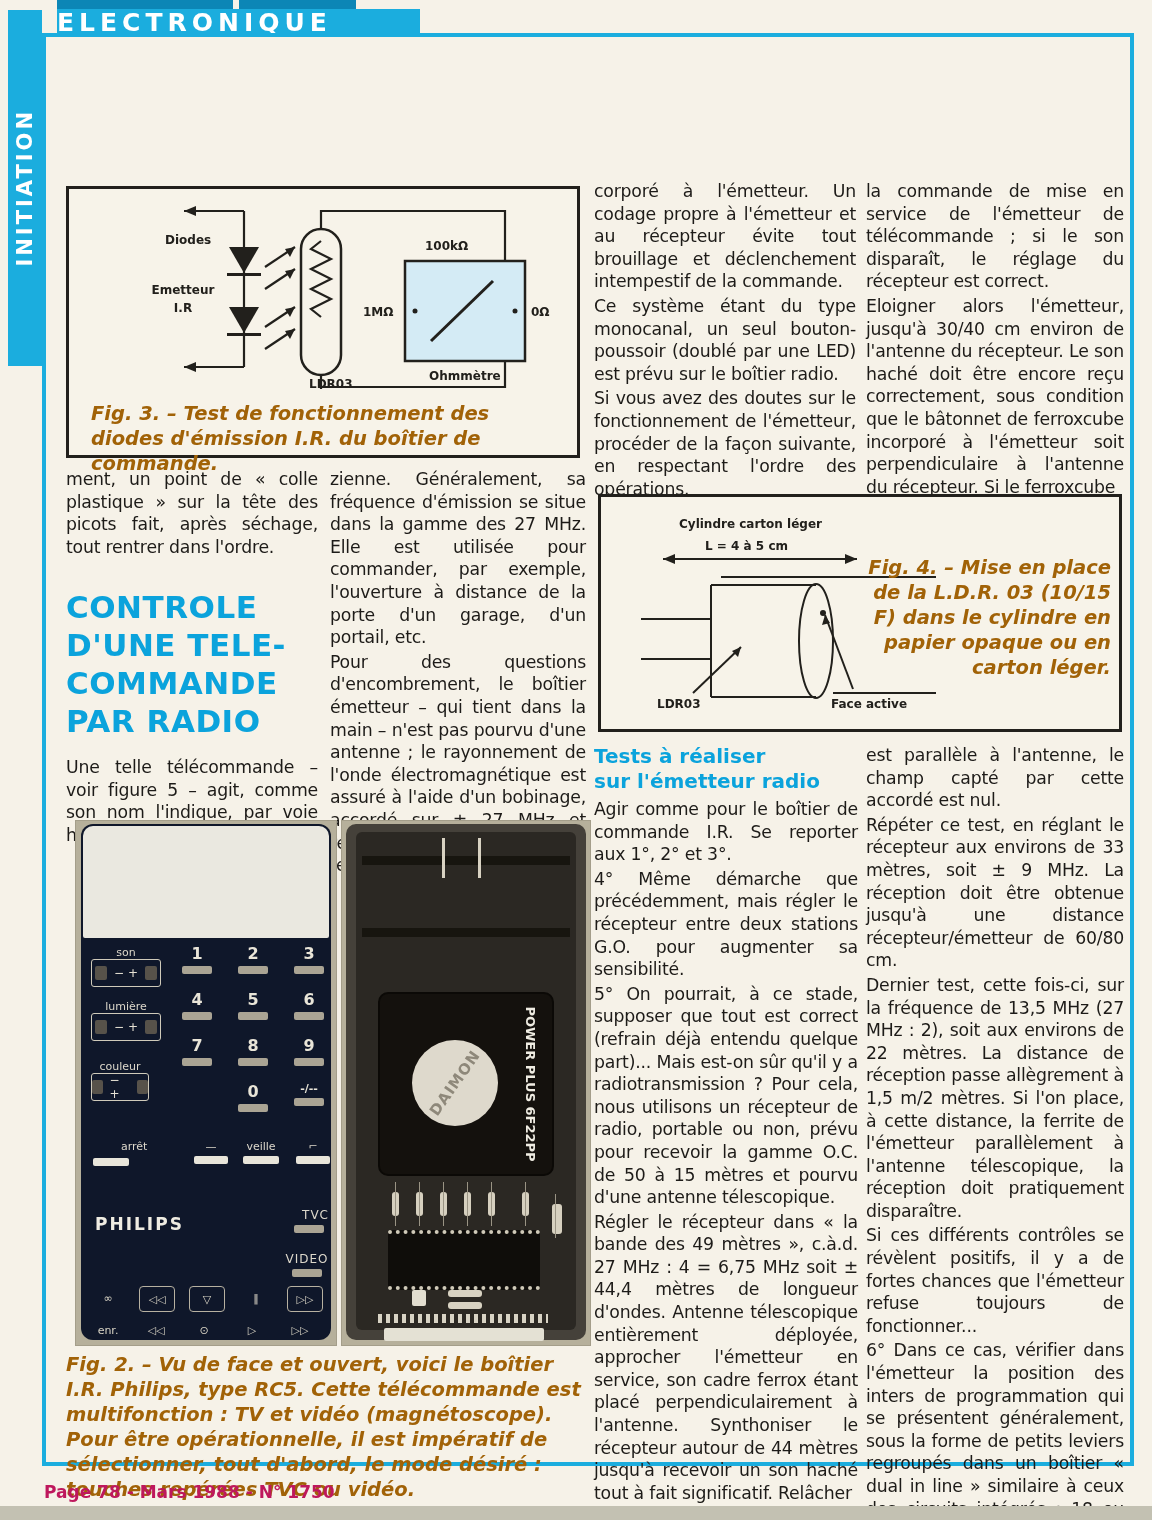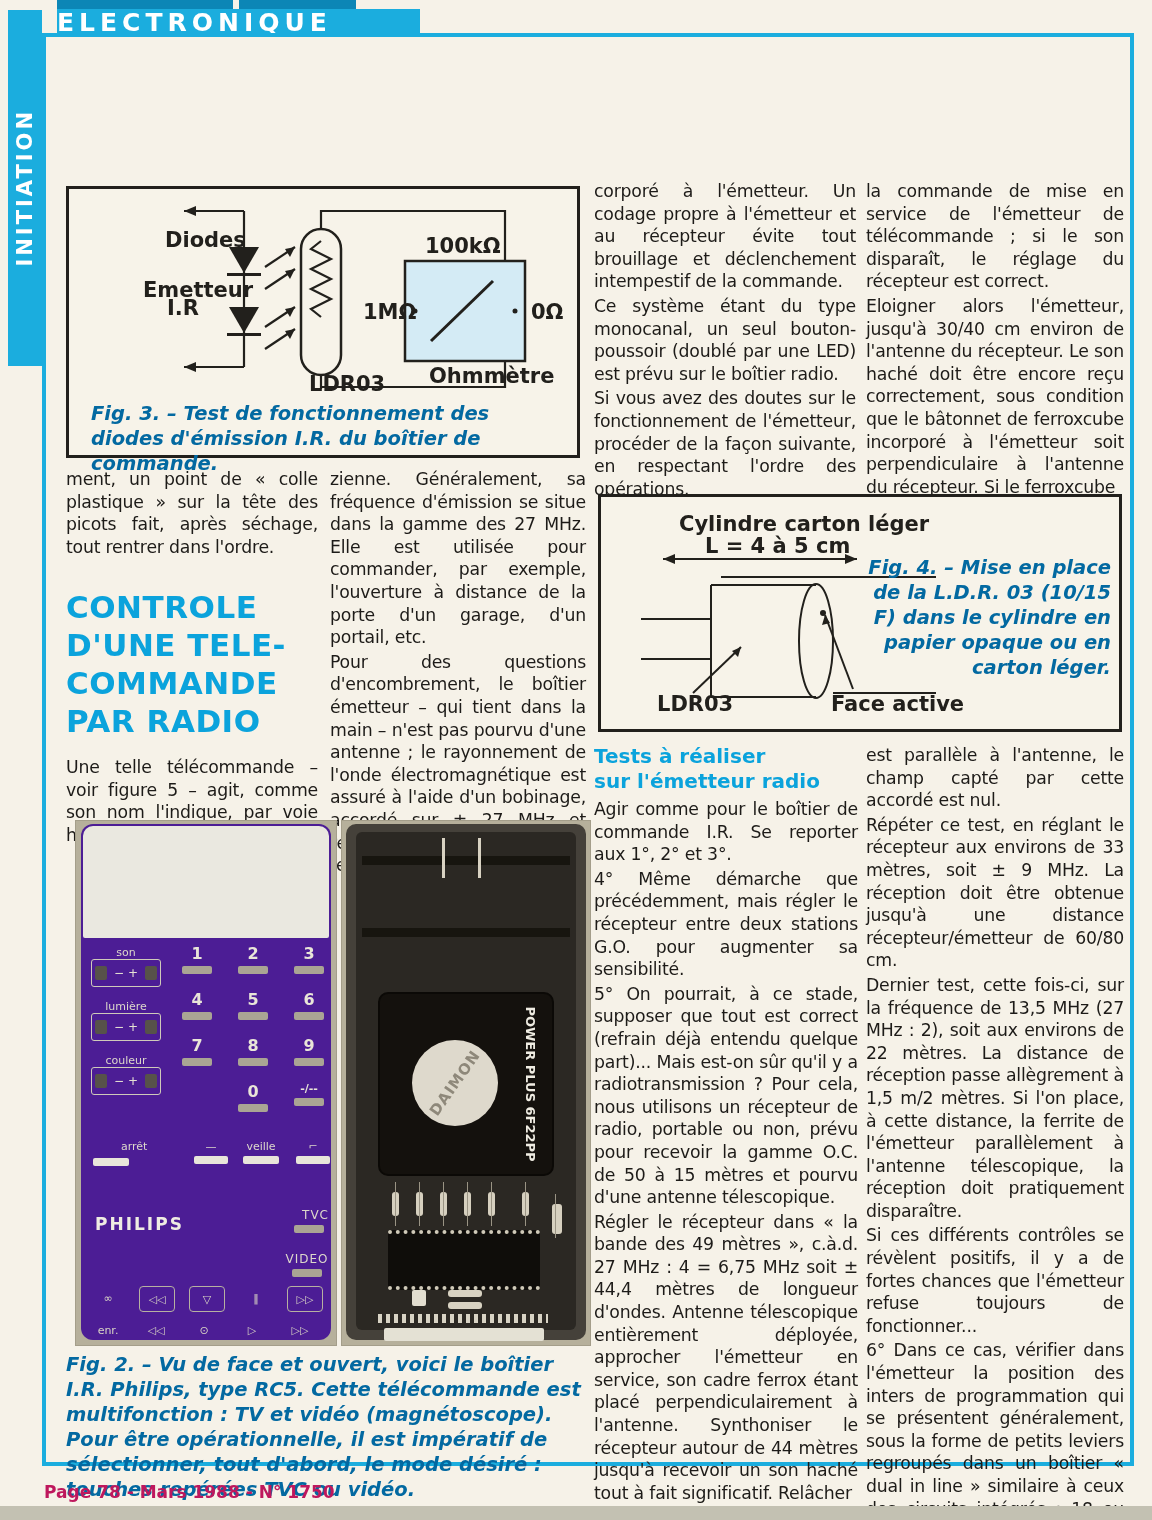--- a/index.html
+++ b/index.html
@@ -12,32 +12,32 @@
   .darkstrip{background:#0c86b6;}
   .banner{background:#1badde;display:flex;align-items:center;}
   .banner-label{color:#fff;font-weight:bold;font-size:25px;letter-spacing:5px;}
   .init-tab{background:#1badde;display:flex;align-items:center;justify-content:center;}
   .init-label{color:#fff;font-weight:bold;font-size:21px;letter-spacing:3px;
               writing-mode:vertical-rl;transform:rotate(180deg);}
   .frame{border:4px solid #1badde;box-sizing:border-box;background:transparent;}
 
   
   .figbox{border:3px solid #22201c;background:#f7f3e9;box-sizing:border-box;}
-  .figlabel{font-size:21px;font-weight:bold;color:#22201c;line-height:18px;}
-  .figcaption{font-weight:bold;font-style:italic;font-size:19.5px;line-height:25px;color:#0369a1;}
+  .figlabel{font-size:12px;font-weight:bold;color:#22201c;line-height:18px;}
+  .figcaption{font-weight:bold;font-style:italic;font-size:19.5px;line-height:25px;color:#a16207;}
 
   
   .body-col p{margin:0 0 2px 0;font-size:17.3px;line-height:22.6px;text-align:justify;
               font-weight:500;letter-spacing:-0.2px;}
   .cyan-head{color:#0ba3dc;font-weight:bold;font-size:31px;line-height:38px;letter-spacing:0.5px;}
   .cyan-sub{color:#0ba3dc;font-weight:bold;font-size:20px;line-height:25px;}
 
   
   .photo{background:#b6b09b;box-shadow:0 0 0 1px #a49e8a inset;}
-  .rc-body{position:absolute;left:6px;top:4px;right:6px;bottom:6px;background:#4c1d95;border-radius:12px;}
+  .rc-body{position:absolute;left:6px;top:4px;right:6px;bottom:6px;background:#0f172a;border-radius:12px;}
   .rc-top{position:absolute;left:2px;top:2px;right:2px;height:112px;background:#eae8e0;
           border-radius:10px 10px 2px 2px;}
   .rc-label{color:#ddd8cb;font-size:11px;text-align:center;}
   .slider-box{border:1px solid #cfcaba;border-radius:3px;height:26px;display:flex;
               align-items:center;justify-content:center;color:#e6e2d4;font-size:12px;gap:7px;}
   .slider-pad{width:12px;height:14px;background:#57524a;border-radius:2px;}
   .digit{color:#e9e5d8;font-size:16px;font-weight:bold;text-align:center;}
   .keybar{height:8px;background:#aaa494;border-radius:2px;margin:3px auto 0 auto;width:30px;}
   .keybar.lite{background:#e8e5da;}
   .icon-cell{width:34px;height:24px;border:1px solid #b7b1a1;border-radius:4px;color:#d9d4c5;
@@ -213,21 +213,21 @@
         </div>
       </div>
       <div class="abs" style="left:10px;top:176px;width:70px;">
         <div class="rc-label">lumière</div>
         <div class="slider-box">
           <span class="slider-pad"></span>
           <span>− +</span>
           <span class="slider-pad"></span>
         </div>
       </div>
-      <div class="abs" style="left:10px;top:230px;width:70px;">
+      <div class="abs" style="left:10px;top:236px;width:58px;">
         <div class="rc-label">couleur</div>
         <div class="slider-box">
           <span class="slider-pad"></span>
           <span>− +</span>
           <span class="slider-pad"></span>
         </div>
       </div>
 
       <div class="abs" style="left:96px;top:120px;width:40px;">
           <div class="digit">1</div>

